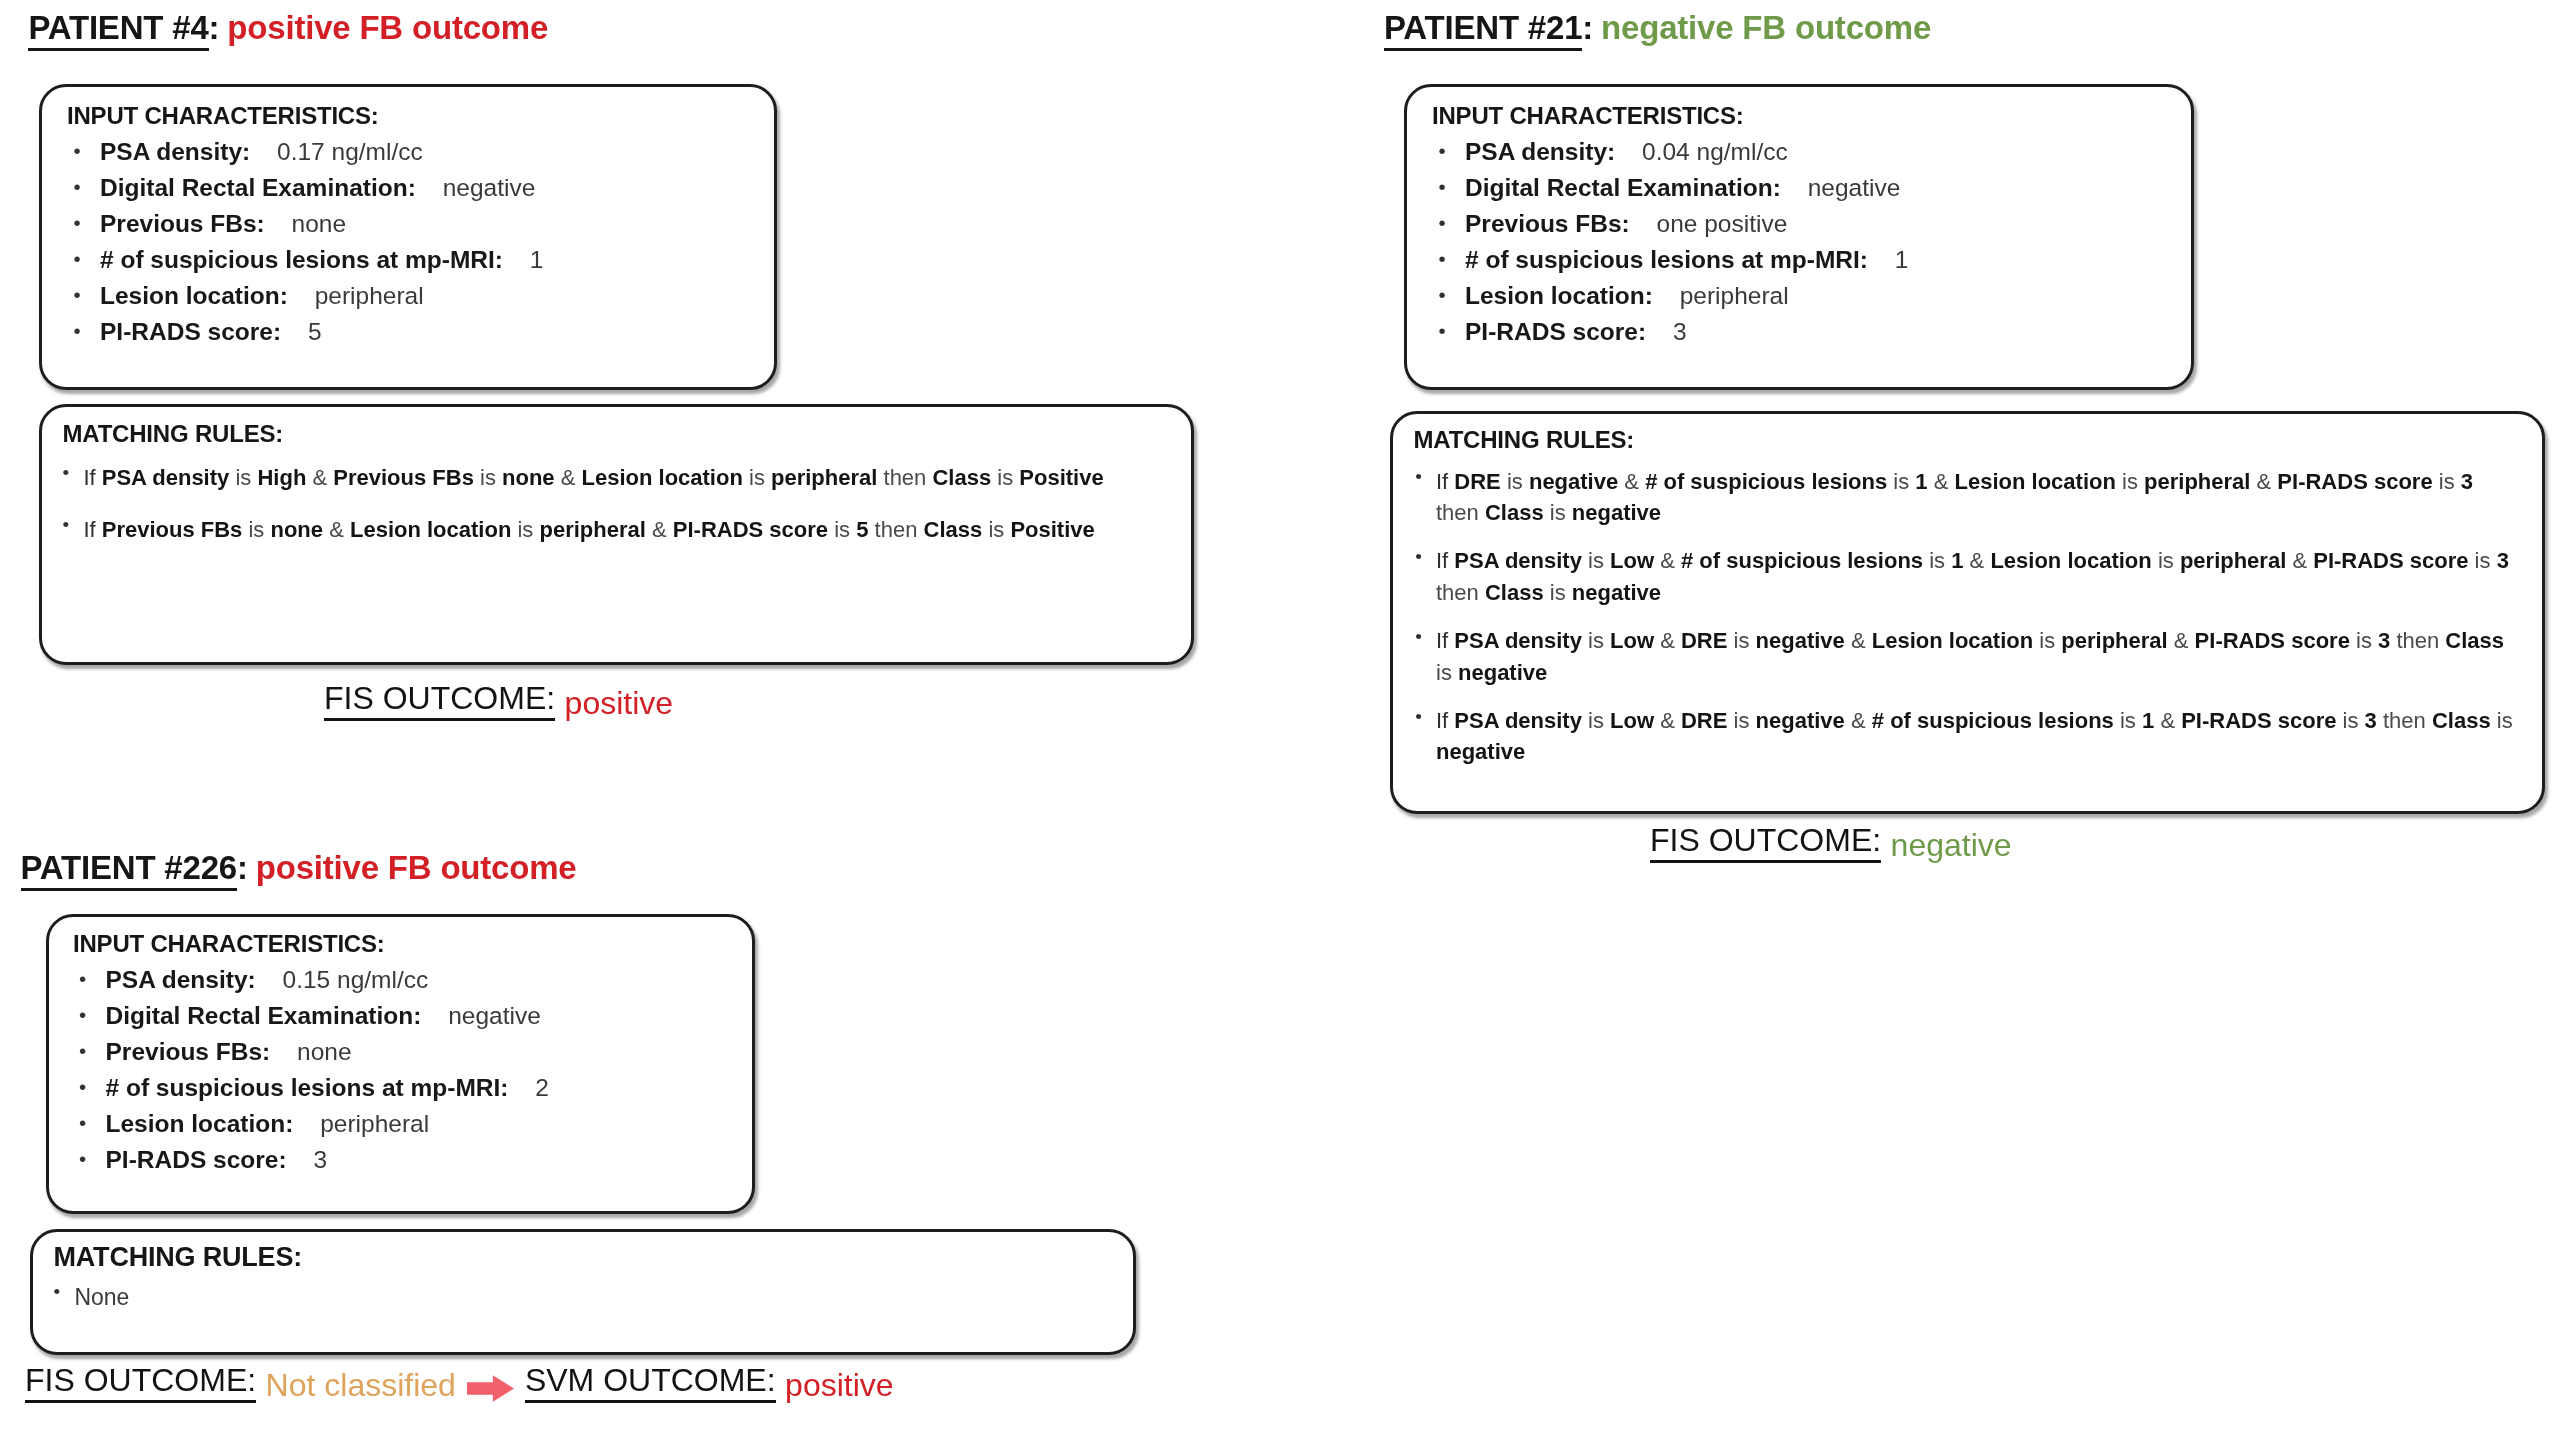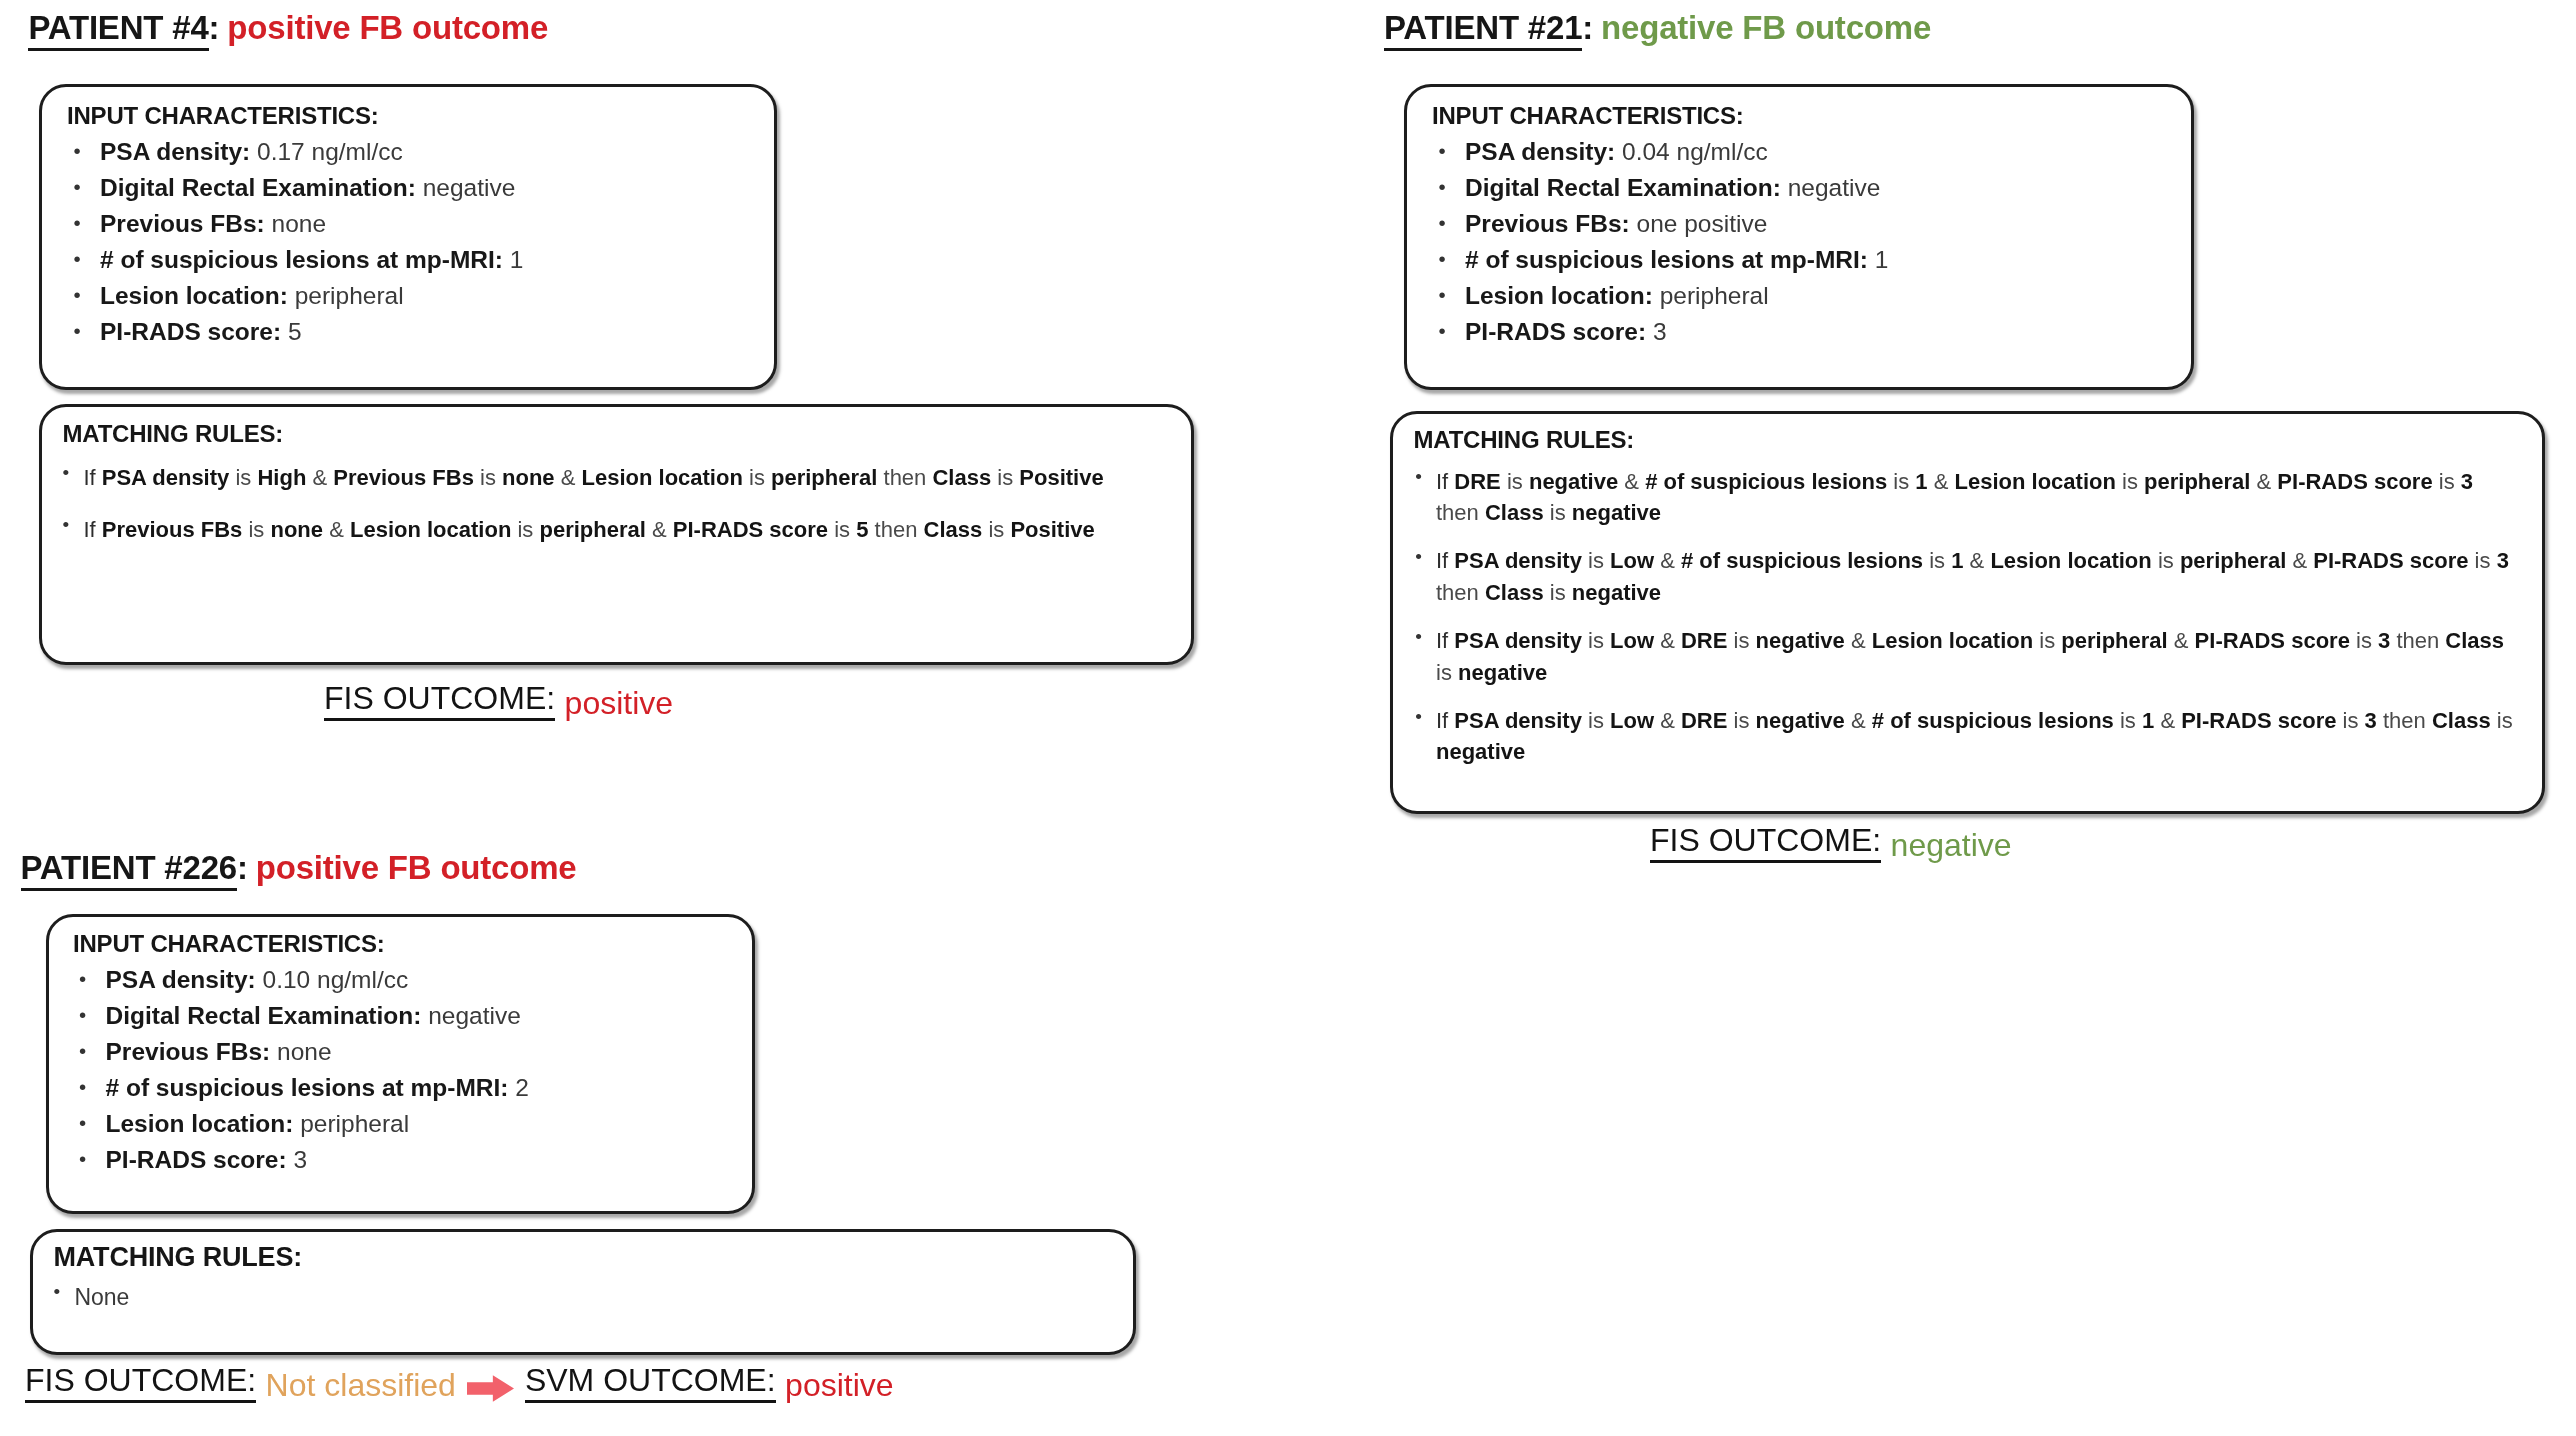--- a/index.html
+++ b/index.html
@@ -71,21 +71,21 @@
   }
   ul.char-list li .bullet {
     position: absolute;
     left: 9.5px;
     top: 0;
     font-size: 20.5px;
     line-height: 1.62;
     color: #333;
   }
   ul.char-list li .k { font-weight: 700; color: #181818; }
-  ul.char-list li .v { font-weight: 400; color: #3a3a3a; }
+  ul.char-list li .v { font-weight: 400; color: #3a3a3a; margin-left: 20px; }
 
   
   ul.rule-list {
     list-style: none;
     margin: 0;
     padding: 0;
   }
   ul.rule-list li {
     font-size: 22px;
     line-height: 1.42;
@@ -169,21 +169,21 @@
   <span class="val pos">positive</span>
 </div>
 
 <div class="abs patient-head" style="left:20.5px; top:851px;">
   <span class="pid">PATIENT #226</span><span class="colon">:</span><span class="verdict pos">positive FB outcome</span>
 </div>
 
 <div class="box" style="left:46px; top:914px; width:709px; height:300px;">
   <div class="box-title" style="margin:14.2px 0 4.7px 24px;">INPUT CHARACTERISTICS:</div>
   <ul class="char-list" id="p151-chars" style="margin-left:20.5px;">
-      <li><span class="bullet">•</span><span class="k">PSA density:</span><span class="v"> 0.10 ng/ml/cc</span></li>
+      <li><span class="bullet">•</span><span class="k">PSA density:</span><span class="v"> 0.15 ng/ml/cc</span></li>
       <li><span class="bullet">•</span><span class="k">Digital Rectal Examination:</span><span class="v"> negative</span></li>
       <li><span class="bullet">•</span><span class="k">Previous FBs:</span><span class="v"> none</span></li>
       <li><span class="bullet">•</span><span class="k"># of suspicious lesions at mp-MRI:</span><span class="v"> 2</span></li>
       <li><span class="bullet">•</span><span class="k">Lesion location:</span><span class="v"> peripheral</span></li>
       <li><span class="bullet">•</span><span class="k">PI-RADS score:</span><span class="v"> 3</span></li>
     </ul>
 </div>
 
 <div class="box" style="left:30px; top:1229px; width:1106px; height:126px;">
   <div class="box-title" style="margin:11px 0 8px 20.5px; font-size:27px;">MATCHING RULES:</div>

